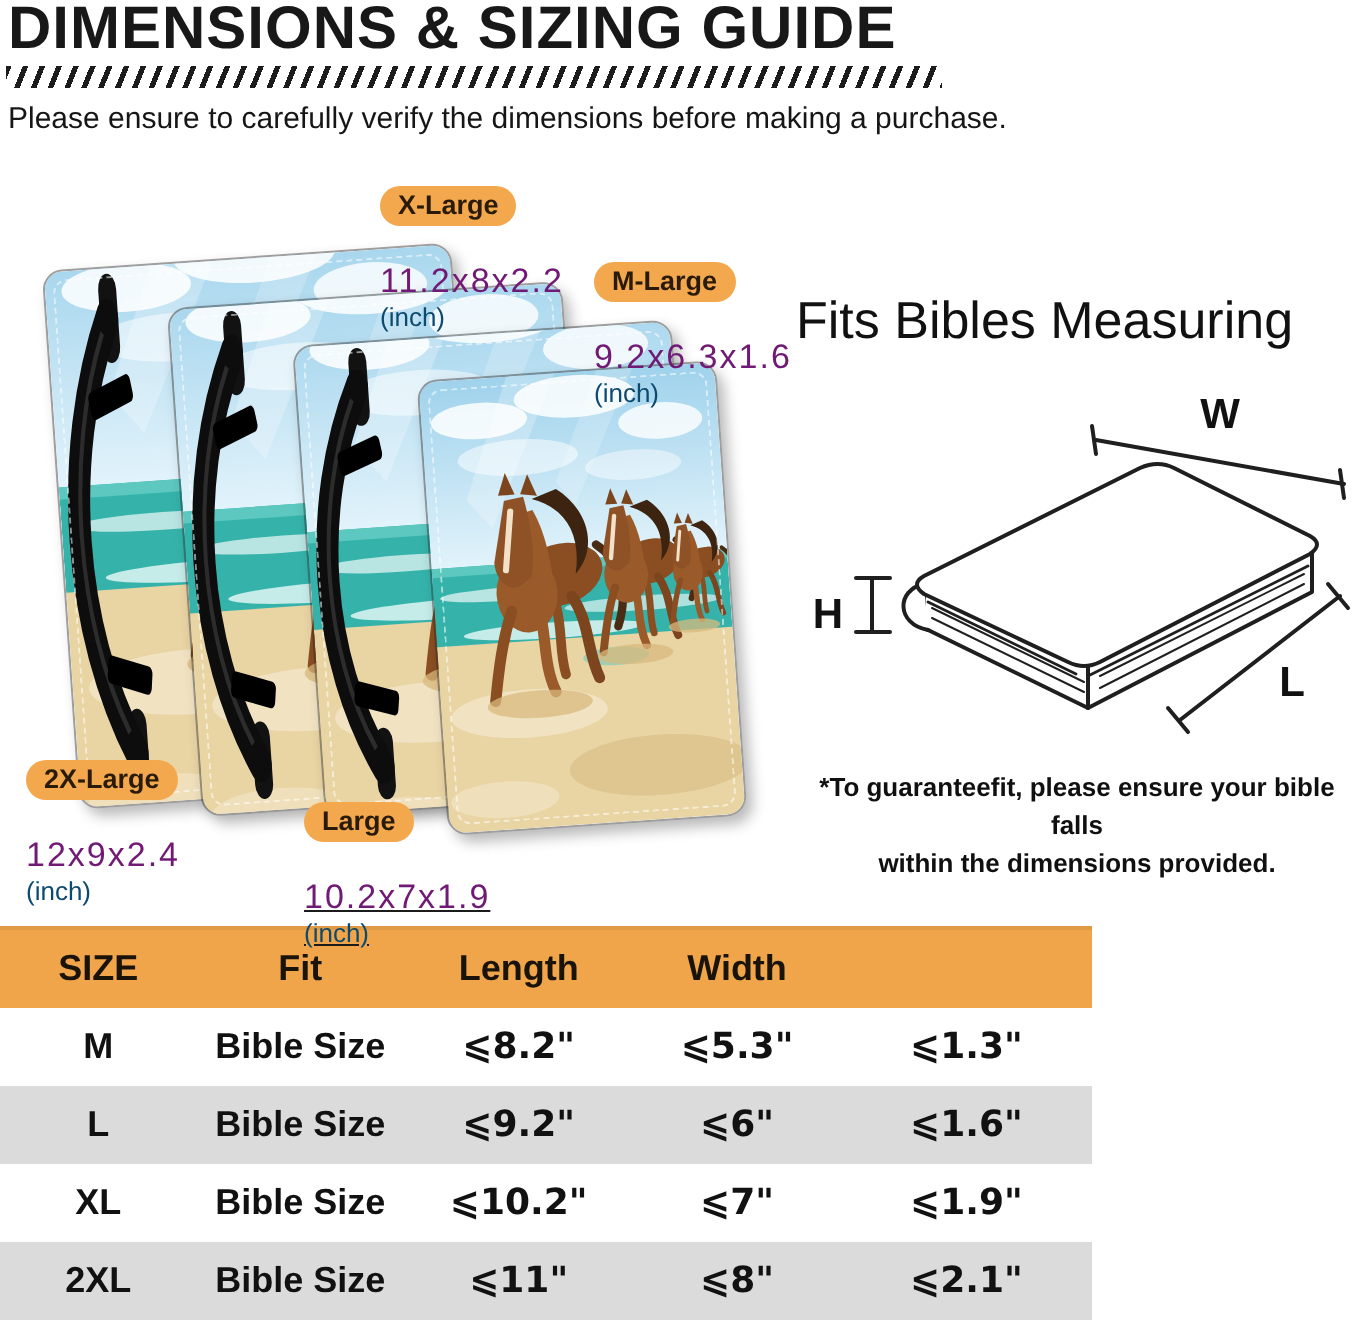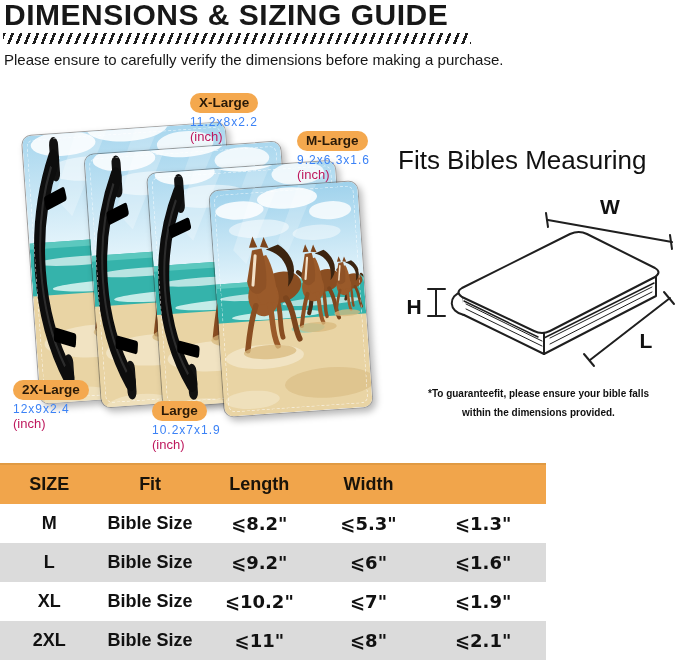--- a/index.html
+++ b/index.html
@@ -35,33 +35,33 @@
   .cover1 { left:30px;  top:36px; width:205px; height:270px; z-index:1; }
   .cover2 { left:92px;  top:55px; width:198px; height:255px; z-index:2; }
   .cover3 { left:154px; top:74px; width:190px; height:236px; z-index:3; }
   .cover4 { left:216px; top:93px; width:150px; height:228px; z-index:4; }
 
   .size-label { position:absolute; z-index:6; }
   .size-badge {
     display:inline-block; background:#f4a84e; color:#2a1a08; font-weight:bold;
     font-size:13.5px; padding:2px 9px 3px; border-radius:11px; white-space:nowrap;
   }
-  .size-dims { font-size:12px; letter-spacing:1px; color:#3b82f6; margin-top:2px; }
-  .size-unit { font-size:13px; color:#be185d; }
+  .size-dims { font-size:17px; letter-spacing:1px; color:#701a75; margin-top:18px; }
+  .size-unit { font-size:13px; color:#0c4a6e; }
   .lbl-xl  { left:190px; top:1px; }
   .lbl-ml  { left:297px; top:39px; }
   .lbl-2xl { left:13px;  top:288px; }
-  .lbl-l   { left:152px; top:309px; }
+  .lbl-l   { left:152px; top:309px;text-decoration:underline; }
 
   
   .fits { left:398px; top:145px; width:281px; }
   .fits-heading { font-size:26px; font-weight:normal; color:#111; white-space:nowrap; }
   .book-svg { margin-top:16px; }
   .dim-letter { font-family:"Liberation Sans",sans-serif; font-weight:bold; font-size:21px; fill:#111; }
-  .fits-note { left:398px; top:384px; width:281px; text-align:center; font-size:10px; line-height:19px; font-weight:600; color:#101010; }
+  .fits-note { left:398px; top:384px; width:281px; text-align:center; font-size:13px; line-height:19px; font-weight:600; color:#101010; }
 
   
   .size-table { left:0; top:463px; width:546px; font-weight:bold; }
   .t-row { display:grid; grid-template-columns:18% 19% 21% 19% 23%; align-items:center; }
   .t-row > div { text-align:center; font-size:18px; }
   .t-head { height:41px; background:#f1a54b; border-top:2px solid #e09a43; color:#19130a; }
   .t-body-row { height:39px; color:#111; }
   .t-body-row.alt { background:#dbdbdb; }
   .leq { font-family:"DejaVu Sans","Liberation Sans",sans-serif; }
 </style>

